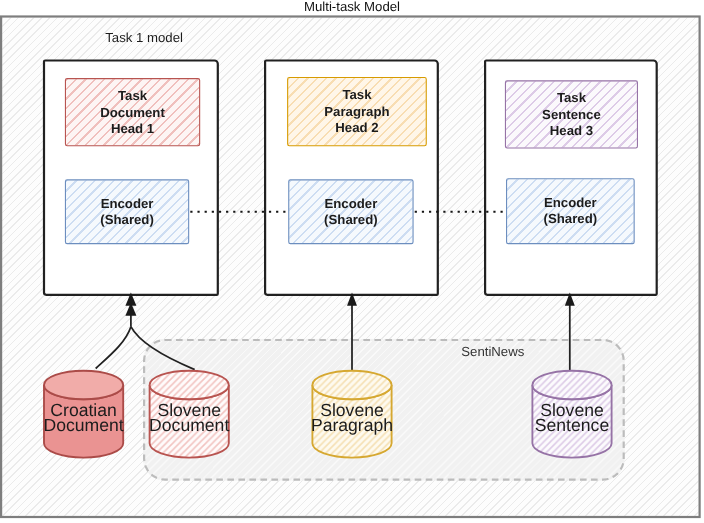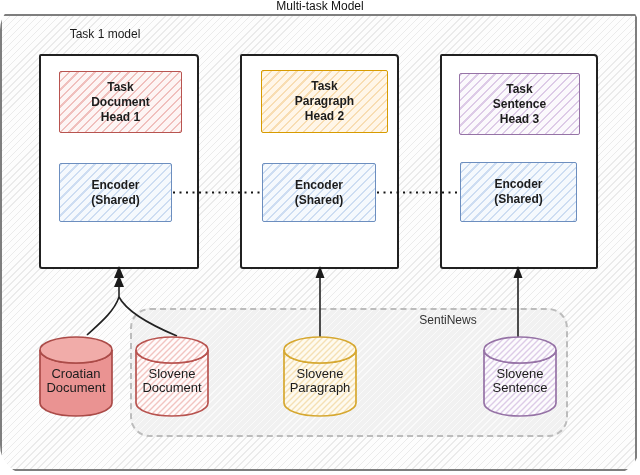--- a/index.html
+++ b/index.html
@@ -1,18 +1,18 @@
 <!DOCTYPE html>
 <html><head>
 <meta charset="utf-8">
 <style>
   html,body{margin:0;padding:0;background:#ffffff;}
   #canvas{
     position:relative;width:640px;height:475px;overflow:hidden;
-    font-family:"Liberation Sans",sans-serif;color:#1c1c1c;border-radius:30px;
+    font-family:"Liberation Sans",sans-serif;color:#1c1c1c;
     -webkit-font-smoothing:antialiased;
   }
   .abs{position:absolute;}
   #diagram-title{
     left:0;top:0;width:640px;height:14px;text-align:center;
     font-size:12px;line-height:13px;color:#111;
   }
   #outer-frame{
     left:0;top:14px;width:633px;height:453px;
     border:2px solid #7e7e7e;background-color:#fdfdfd;
@@ -54,33 +54,33 @@
     background-image:repeating-linear-gradient(135deg,#fafafa 0 1px,rgba(0,0,0,0) 1px 5px);
     z-index:1;
   }
   #sentinews-label{
     left:408px;top:313px;width:80px;height:14px;text-align:center;
     font-size:12px;line-height:14px;color:#333;z-index:2;
   }
   #connector-overlay{left:0;top:0;width:640px;height:475px;z-index:5;pointer-events:none;}
   .cyl-label{
     top:367px;width:90px;height:30px;text-align:center;
-    font-size:13px;line-height:14px;white-space:pre-line;z-index:6;
+    font-size:16px;line-height:14px;white-space:pre-line;z-index:6;
   }
 </style>
 </head>
 <body>
 
 <div id="canvas">
 
   <div id="diagram-title" class="abs">Multi-task Model</div>
 
   <div id="outer-frame" class="abs"></div>
 
-  <div class="abs task-label" style="left:25px">Task 1 model</div>
+  <div class="abs task-label" style="left:51px">Task 1 model</div>
 
   <div class="abs task-box" style="left:39px;width:156px"></div>
   <div class="abs task-box" style="left:240px;width:155px"></div>
   <div class="abs task-box" style="left:440px;width:154px"></div>
 
   <div class="abs inner-box head-box red" style="left:59px;top:71px;width:123px;height:62px">Task
 Document
 Head 1</div>
   <div class="abs inner-box head-box yellow" style="left:261px;top:70px;width:127px;height:63px">Task
 Paragraph

